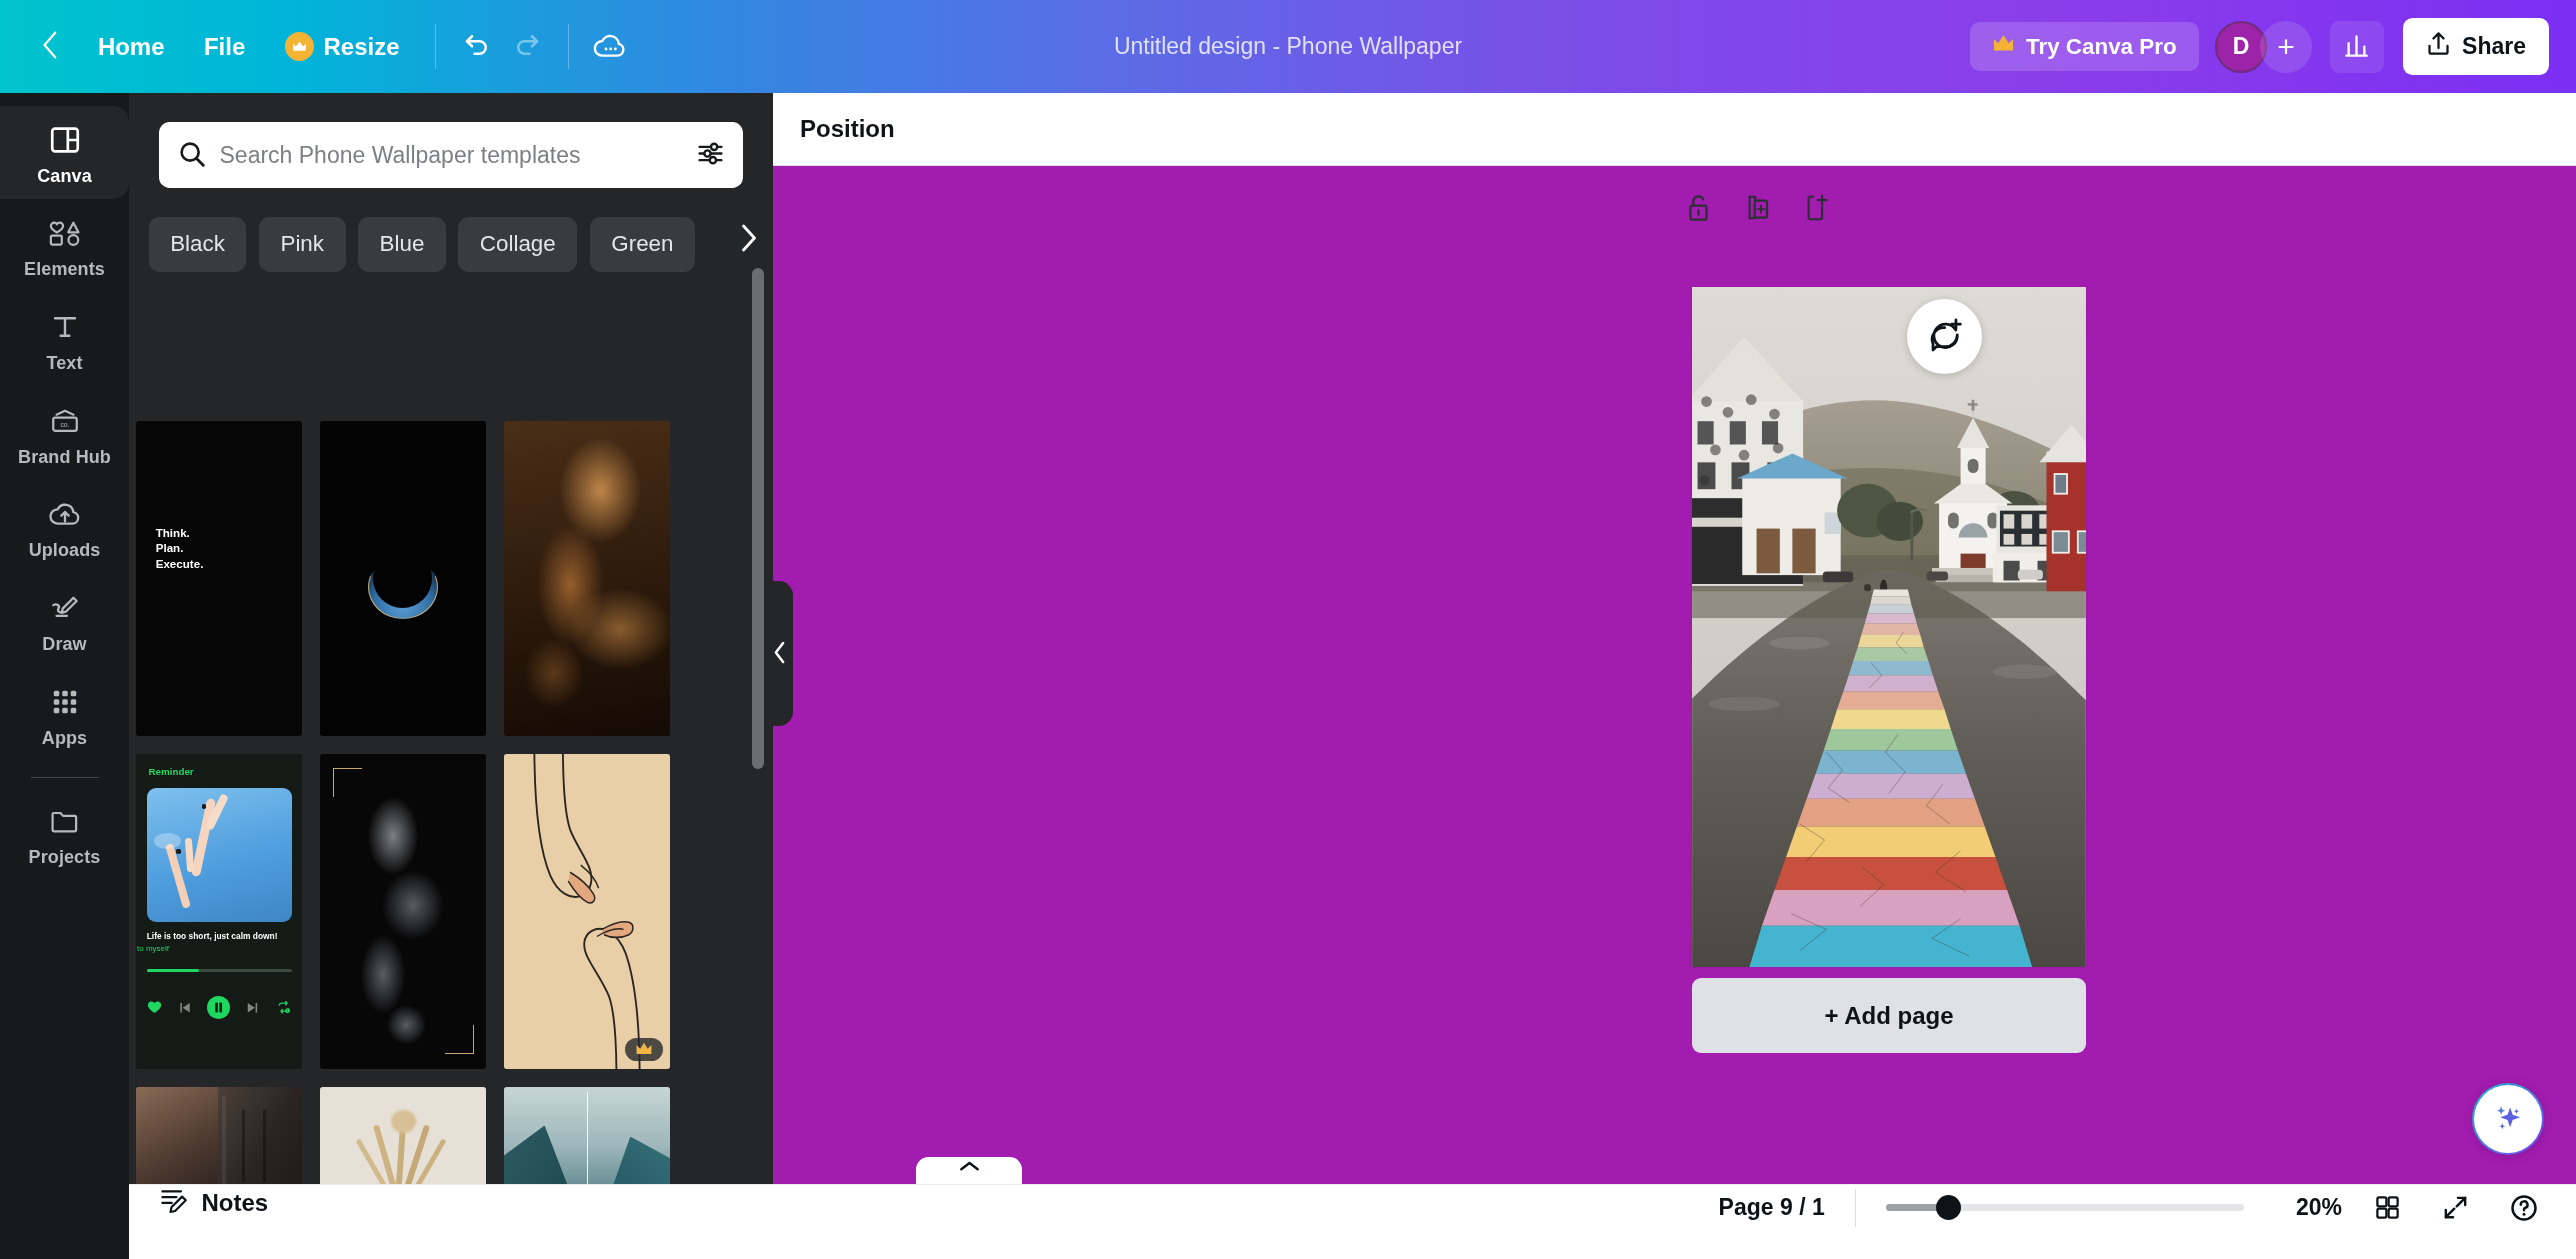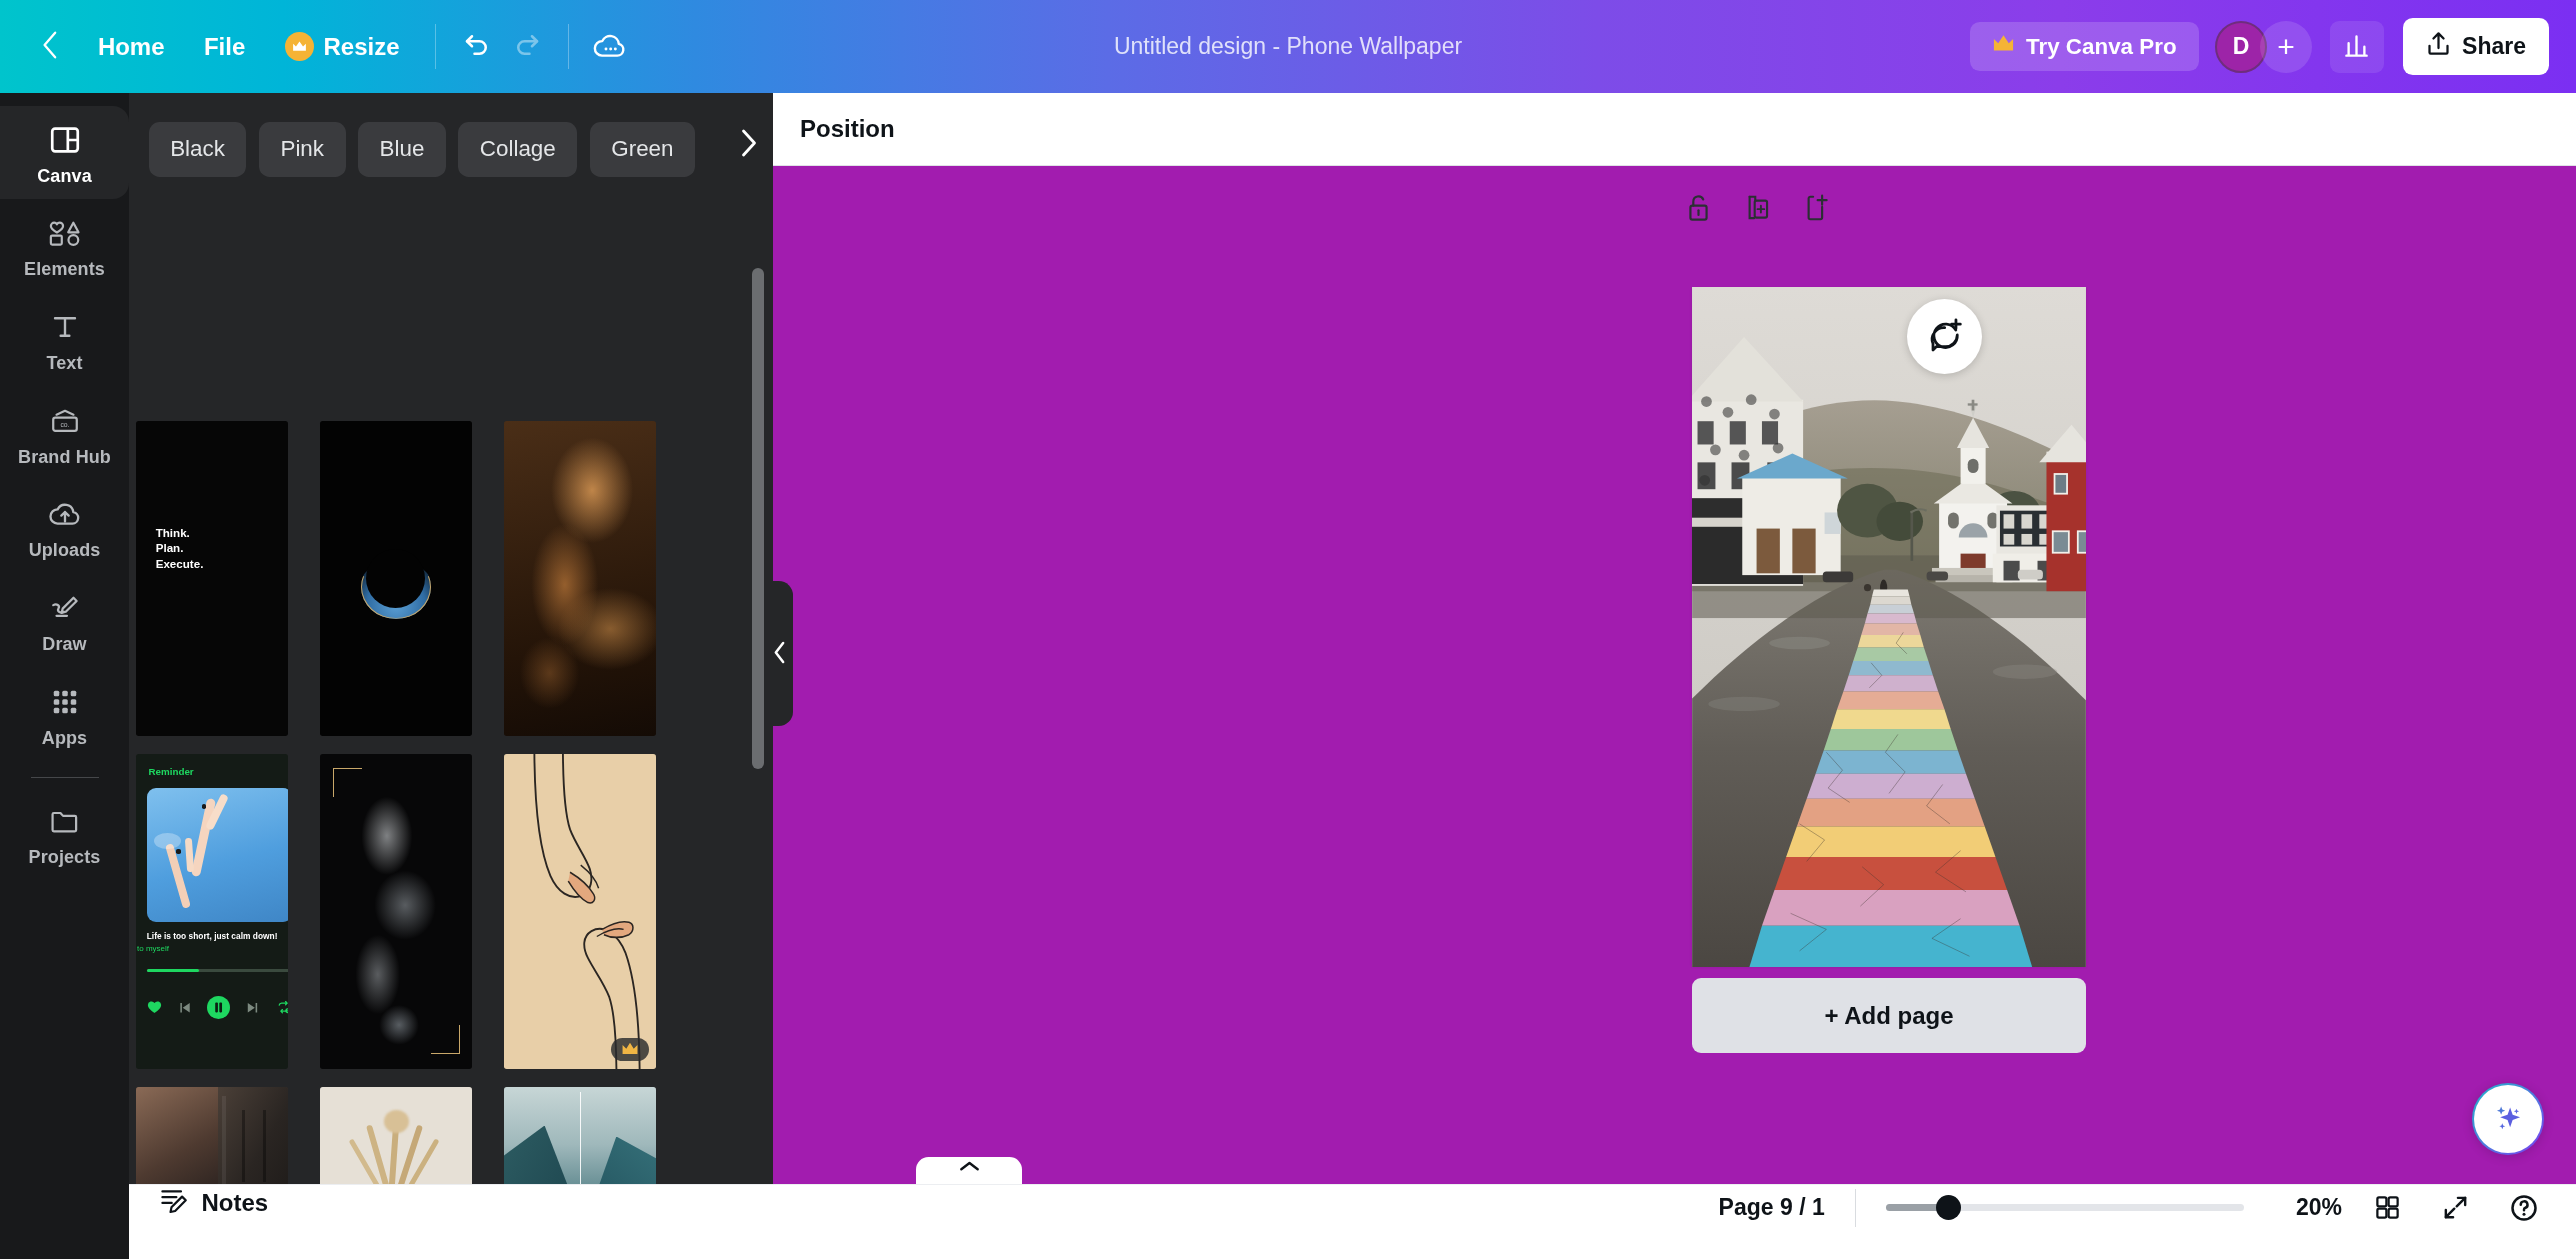--- a/index.html
+++ b/index.html
@@ -128,21 +128,21 @@
     position: absolute; right: 5.4px; top: 30px; width: 39px; height: 39px;
     display: flex; align-items: center; justify-content: center; color: #fff;
     background: linear-gradient(90deg, rgba(37,38,40,0) 0%, #252628 45%);
     padding-left: 14.3px; box-sizing: content-box;
   }
   .grid {
     display: grid; grid-template-columns: repeat(3, 166px); gap: 18px;
     padding: 12.5px 0 0 184px; position: absolute; top: 315px; left: -177px; width: 644px;
   }
   .thumb {
-    width: 152px; height: 315px; border-radius: 2.7px; overflow: hidden;
+    width: 166px; height: 315px; border-radius: 2.7px; overflow: hidden;
     position: relative; background: #000;
   }
   .thumb-s { height: 206px; }
   .pro-badge {
     position: absolute; right: 7.2px; bottom: 7.2px; width: 38px; height: 23px;
     background: rgba(42,43,45,.82); border-radius: 11.6px;
     display: flex; align-items: center; justify-content: center;
   }
   .panel-scroll {
     position: absolute; right: 9px; top: 175px; width: 12.5px; height: 501px;
@@ -392,20 +392,39 @@
       <span class="ri-ico">
         <svg width="34" height="29" viewBox="0 0 26 22" fill="none">
             <path d="M3.5 17.5V5.5a1 1 0 0 1 1-1h5l2 2.2h9a1 1 0 0 1 1 1v9.8a1 1 0 0 1-1 1h-16a1 1 0 0 1-1-1z" stroke="currentColor" stroke-width="1.7" stroke-linejoin="round"></path>
           </svg>
       </span>
       <span class="ri-lbl">Projects</span>
     </div>
   </div>
 
   <div class="panel">
+    <div class="search-wrap">
+      <div class="search-box">
+        <span>
+          <svg width="30" height="30" viewBox="0 0 24 24" fill="none">
+              <circle cx="10.5" cy="10.5" r="6.8" stroke="#18191b" stroke-width="2.1"></circle>
+              <path d="M15.6 15.6L21 21" stroke="#18191b" stroke-width="2.3" stroke-linecap="round"></path>
+            </svg>
+        </span>
+        <input type="text" placeholder="Search Phone Wallpaper templates" style="">
+        <span>
+          <svg width="29" height="29" viewBox="0 0 24 24" fill="none">
+              <path d="M3 6.5h18M3 12h18M3 17.5h18" stroke="#18191b" stroke-width="2" stroke-linecap="round"></path>
+              <circle cx="15" cy="6.5" r="2.6" fill="#fff" stroke="#18191b" stroke-width="2"></circle>
+              <circle cx="9.5" cy="12" r="2.6" fill="#fff" stroke="#18191b" stroke-width="2"></circle>
+              <circle cx="14" cy="17.5" r="2.6" fill="#fff" stroke="#18191b" stroke-width="2"></circle>
+            </svg>
+        </span>
+      </div>
+    </div>
 
 
     <div class="chips">
       <div class="chip">Black</div>
       <div class="chip">Pink</div>
       <div class="chip">Blue</div>
       <div class="chip">Collage</div>
       <div class="chip">Green</div>
       <div class="chips-next">
         <svg width="23" height="30" viewBox="0 0 20 30" fill="none">

